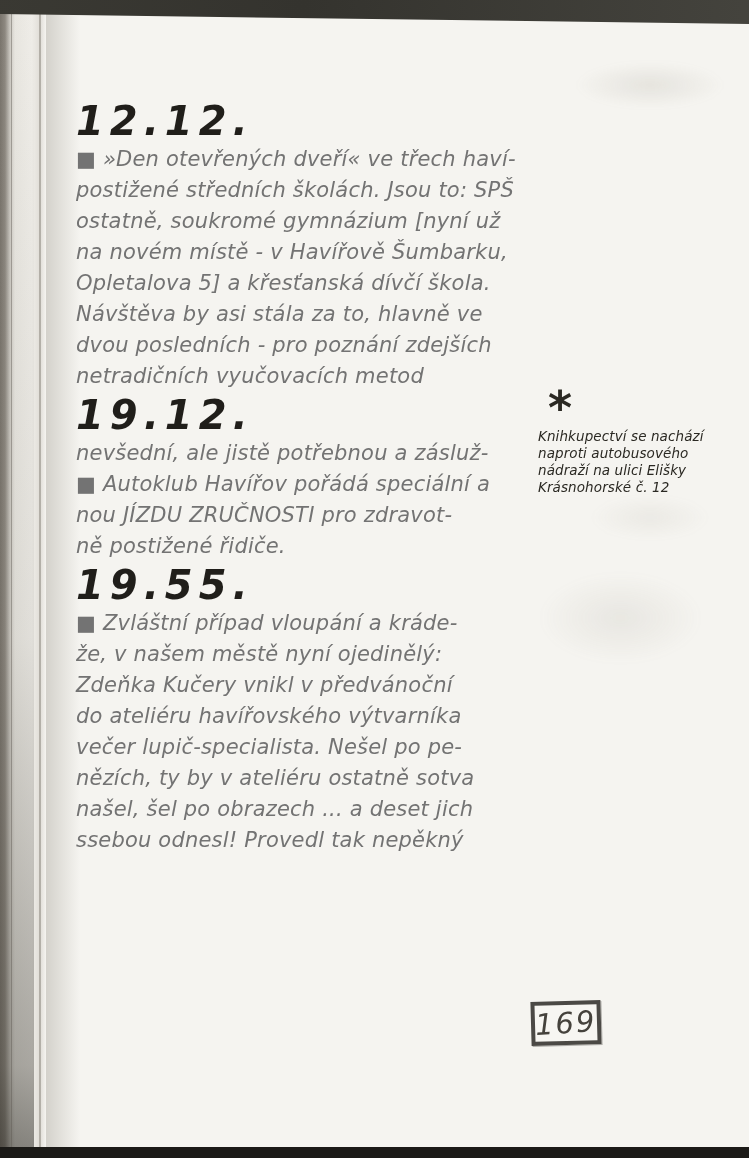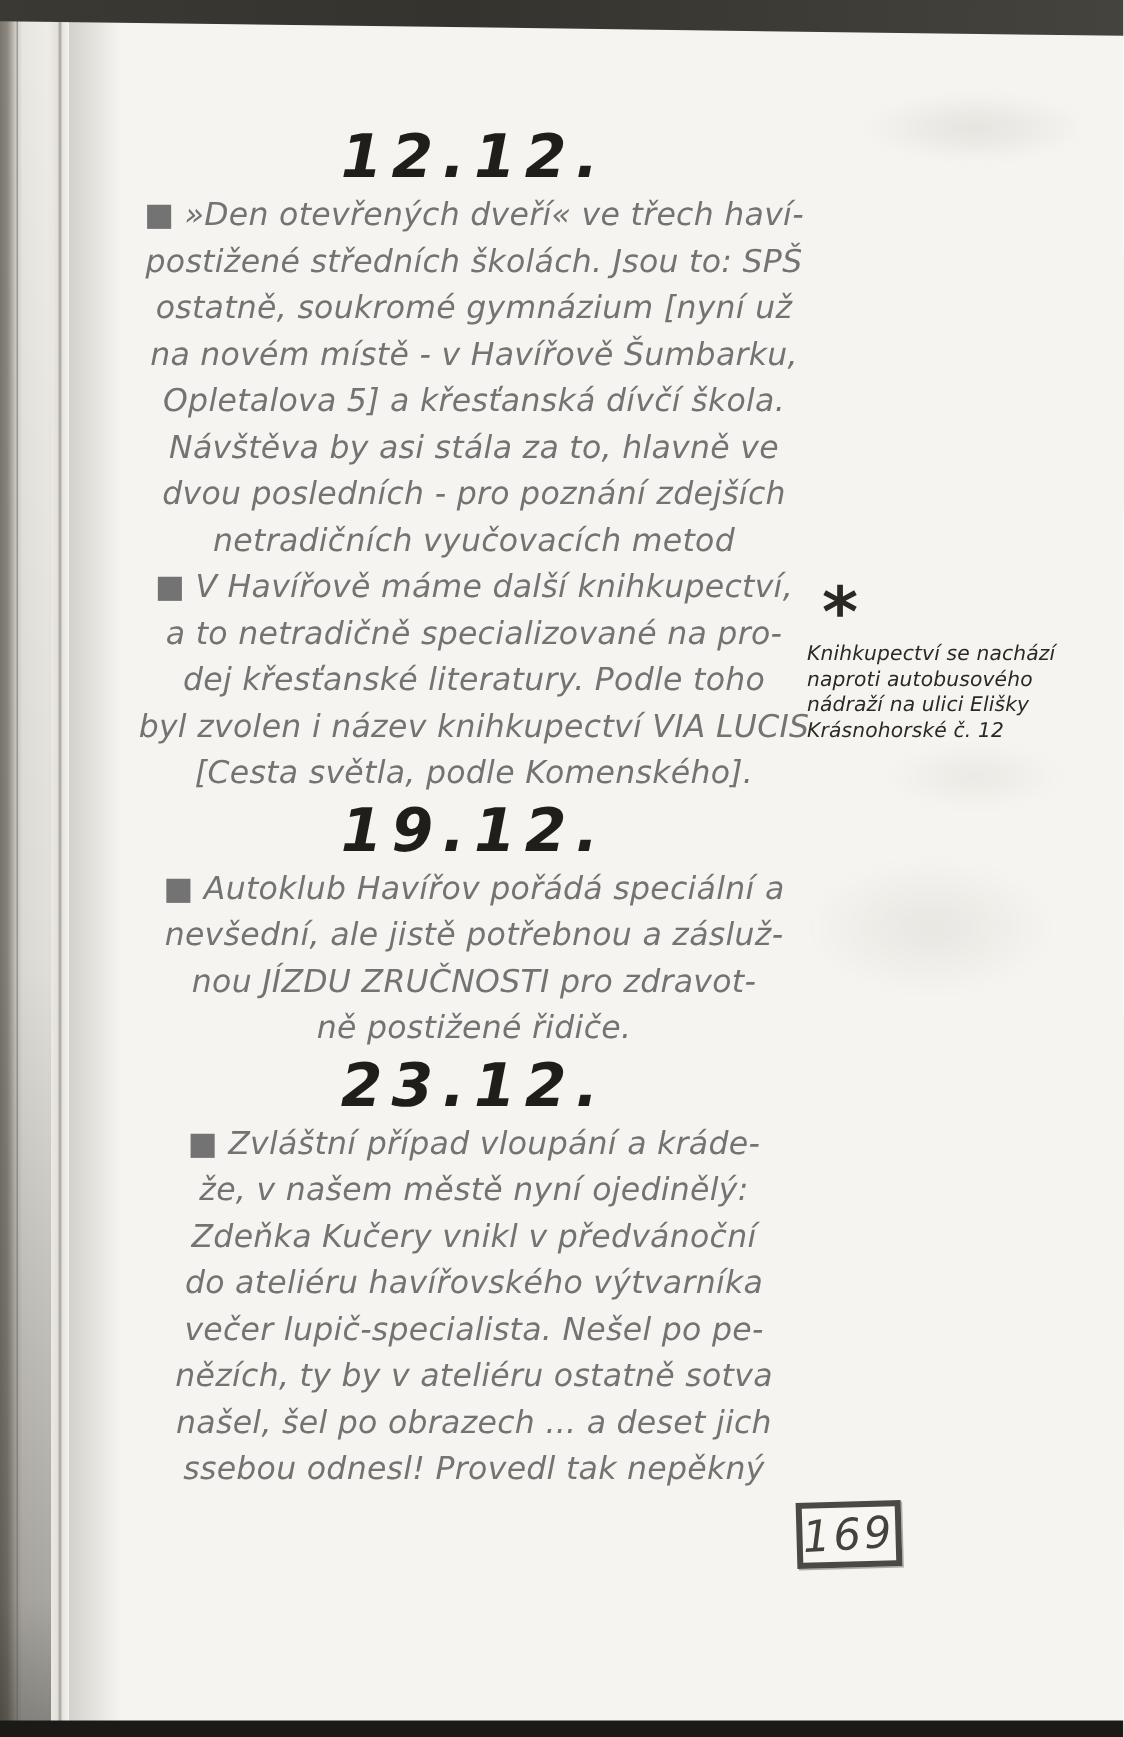--- a/index.html
+++ b/index.html
@@ -38,23 +38,22 @@
   .smudge { position:absolute; filter:blur(3px); pointer-events:none; }
   .smudge-1 { top:62px; left:575px; width:150px; height:46px;
     background:radial-gradient(ellipse at center, rgba(125,118,100,0.13), rgba(125,118,100,0) 70%); }
   .smudge-2 { top:572px; left:538px; width:165px; height:92px;
     background:radial-gradient(ellipse at center, rgba(125,118,100,0.10), rgba(125,118,100,0) 70%); }
   .smudge-3 { top:495px; left:590px; width:120px; height:45px;
     background:radial-gradient(ellipse at center, rgba(125,118,100,0.08), rgba(125,118,100,0) 70%); }
 
   
   .content {
-    position:absolute; left:76px; top:82px; width:480px;
+    position:absolute; left:76px; top:98px; width:480px;
     color:#26241f;
-    text-align:center;
   }
   .date-heading {
     font-size:40px; line-height:46px; height:46px;
     font-weight:700; font-style:italic; letter-spacing:6px;
     color:#201e1a;
   }
   .line {
     font-size:21px; line-height:31px; height:31px;
     font-style:italic; white-space:nowrap; letter-spacing:0.2px;
     color:#737373;
@@ -106,37 +105,30 @@
     <div class="para">
       <div class="line">■ »Den otevřených dveří« ve třech haví-</div>
       <div class="line">postižené středních školách. Jsou to: SPŠ</div>
       <div class="line">ostatně, soukromé gymnázium [nyní už</div>
       <div class="line">na novém místě - v Havířově Šumbarku,</div>
       <div class="line">Opletalova 5] a křesťanská dívčí škola.</div>
       <div class="line">Návštěva by asi stála za to, hlavně ve</div>
       <div class="line">dvou posledních - pro poznání zdejších</div>
       <div class="line">netradičních vyučovacích metod</div>
     </div>
-    <div class="para">
-      <div class="line">■ V Havířově máme další knihkupectví,</div>
-      <div class="line">a to netradičně specializované na pro-</div>
-      <div class="line">dej křesťanské literatury. Podle toho</div>
-      <div class="line">byl zvolen i název knihkupectví VIA LUCIS</div>
-      <div class="line">[Cesta světla, podle Komenského].</div>
-    </div>
 
     <div class="date-heading">19.12.</div>
     <div class="para">
+      <div class="line">nevšední, ale jistě potřebnou a zásluž-</div>
       <div class="line">■ Autoklub Havířov pořádá speciální a</div>
-      <div class="line">nevšední, ale jistě potřebnou a zásluž-</div>
       <div class="line">nou JÍZDU ZRUČNOSTI pro zdravot-</div>
       <div class="line">ně postižené řidiče.</div>
     </div>
 
-    <div class="date-heading">23.12.</div>
+    <div class="date-heading">19.55.</div>
     <div class="para">
       <div class="line">■ Zvláštní případ vloupání a kráde-</div>
       <div class="line">že, v našem městě nyní ojedinělý:</div>
       <div class="line">Zdeňka Kučery vnikl v předvánoční</div>
       <div class="line">do ateliéru havířovského výtvarníka</div>
       <div class="line">večer lupič-specialista. Nešel po pe-</div>
       <div class="line">nězích, ty by v ateliéru ostatně sotva</div>
       <div class="line">našel, šel po obrazech ... a deset jich</div>
       <div class="line">ssebou odnesl! Provedl tak nepěkný</div>
     </div>

